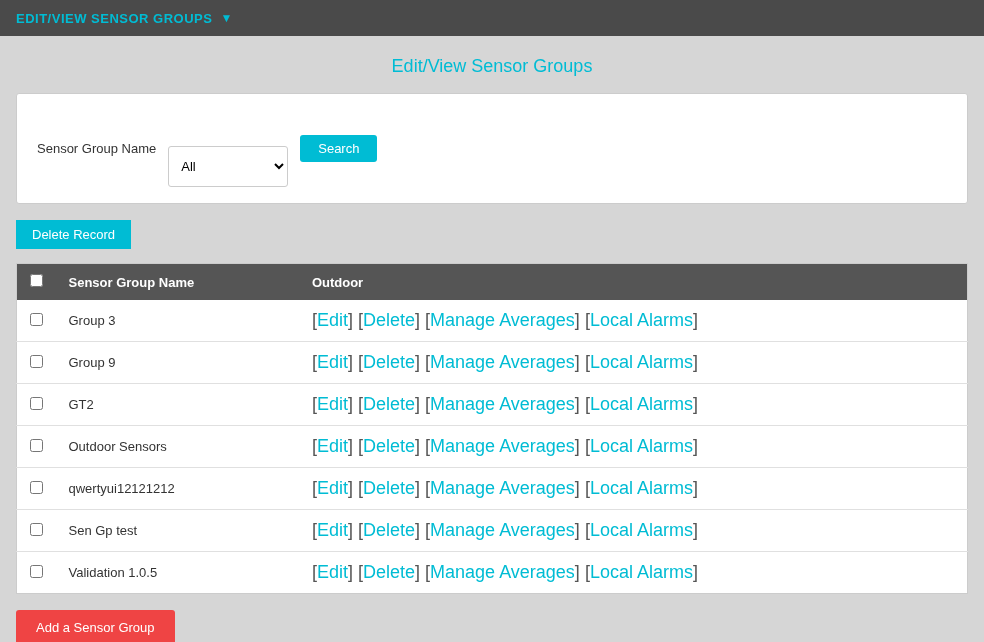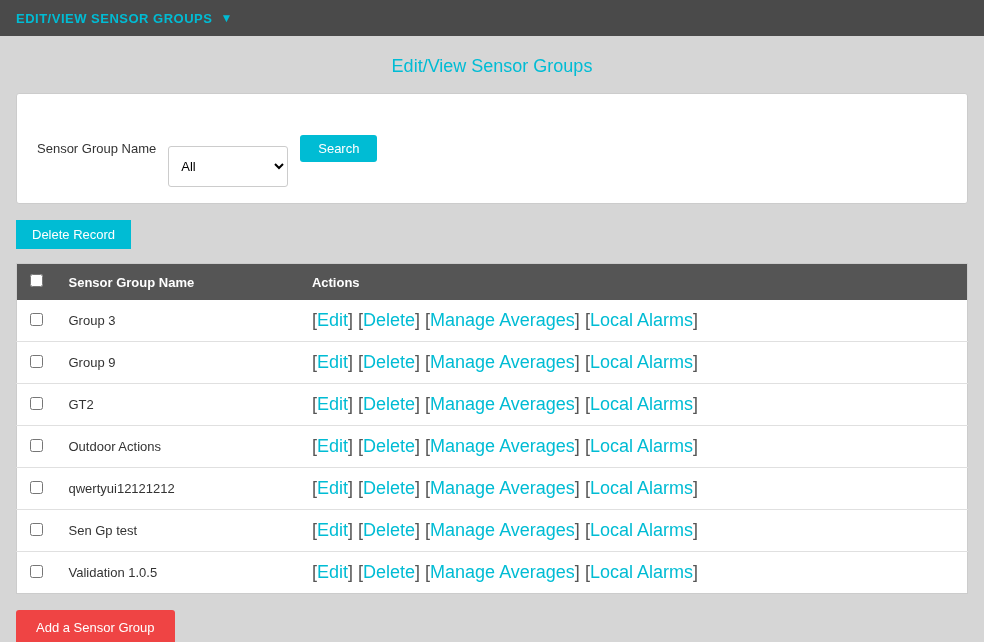--- a/index.html
+++ b/index.html
@@ -200,42 +200,42 @@
   <button class="delete-record-btn">Delete Record</button>
 
   
   <table class="data-table">
     <thead>
       <tr>
         <th>
           <input type="checkbox" class="header-checkbox" style="">
         </th>
         <th>Sensor Group Name</th>
-        <th>Actions</th>
+        <th>Outdoor</th>
       </tr>
     </thead>
     <tbody id="table-body">
     <tr>
           <td><input type="checkbox" class="row-checkbox" style=""></td>
           <td>Group 3</td>
           <td class="actions-cell"><span class="action-bracket">[</span><a class="action-link" href="#">Edit</a><span class="action-bracket">]</span><span class="action-bracket"> </span><span class="action-bracket">[</span><a class="action-link" href="#">Delete</a><span class="action-bracket">]</span><span class="action-bracket"> </span><span class="action-bracket">[</span><a class="action-link" href="#">Manage Averages</a><span class="action-bracket">]</span><span class="action-bracket"> </span><span class="action-bracket">[</span><a class="action-link" href="#">Local Alarms</a><span class="action-bracket">]</span></td>
         </tr>
         <tr>
           <td><input type="checkbox" class="row-checkbox" style=""></td>
           <td>Group 9</td>
           <td class="actions-cell"><span class="action-bracket">[</span><a class="action-link" href="#">Edit</a><span class="action-bracket">]</span><span class="action-bracket"> </span><span class="action-bracket">[</span><a class="action-link" href="#">Delete</a><span class="action-bracket">]</span><span class="action-bracket"> </span><span class="action-bracket">[</span><a class="action-link" href="#">Manage Averages</a><span class="action-bracket">]</span><span class="action-bracket"> </span><span class="action-bracket">[</span><a class="action-link" href="#">Local Alarms</a><span class="action-bracket">]</span></td>
         </tr>
         <tr>
           <td><input type="checkbox" class="row-checkbox" style=""></td>
           <td>GT2</td>
           <td class="actions-cell"><span class="action-bracket">[</span><a class="action-link" href="#">Edit</a><span class="action-bracket">]</span><span class="action-bracket"> </span><span class="action-bracket">[</span><a class="action-link" href="#">Delete</a><span class="action-bracket">]</span><span class="action-bracket"> </span><span class="action-bracket">[</span><a class="action-link" href="#">Manage Averages</a><span class="action-bracket">]</span><span class="action-bracket"> </span><span class="action-bracket">[</span><a class="action-link" href="#">Local Alarms</a><span class="action-bracket">]</span></td>
         </tr>
         <tr>
           <td><input type="checkbox" class="row-checkbox" style=""></td>
-          <td>Outdoor Actions</td>
+          <td>Outdoor Sensors</td>
           <td class="actions-cell"><span class="action-bracket">[</span><a class="action-link" href="#">Edit</a><span class="action-bracket">]</span><span class="action-bracket"> </span><span class="action-bracket">[</span><a class="action-link" href="#">Delete</a><span class="action-bracket">]</span><span class="action-bracket"> </span><span class="action-bracket">[</span><a class="action-link" href="#">Manage Averages</a><span class="action-bracket">]</span><span class="action-bracket"> </span><span class="action-bracket">[</span><a class="action-link" href="#">Local Alarms</a><span class="action-bracket">]</span></td>
         </tr>
         <tr>
           <td><input type="checkbox" class="row-checkbox" style=""></td>
           <td>qwertyui12121212</td>
           <td class="actions-cell"><span class="action-bracket">[</span><a class="action-link" href="#">Edit</a><span class="action-bracket">]</span><span class="action-bracket"> </span><span class="action-bracket">[</span><a class="action-link" href="#">Delete</a><span class="action-bracket">]</span><span class="action-bracket"> </span><span class="action-bracket">[</span><a class="action-link" href="#">Manage Averages</a><span class="action-bracket">]</span><span class="action-bracket"> </span><span class="action-bracket">[</span><a class="action-link" href="#">Local Alarms</a><span class="action-bracket">]</span></td>
         </tr>
         <tr>
           <td><input type="checkbox" class="row-checkbox" style=""></td>
           <td>Sen Gp test</td>

